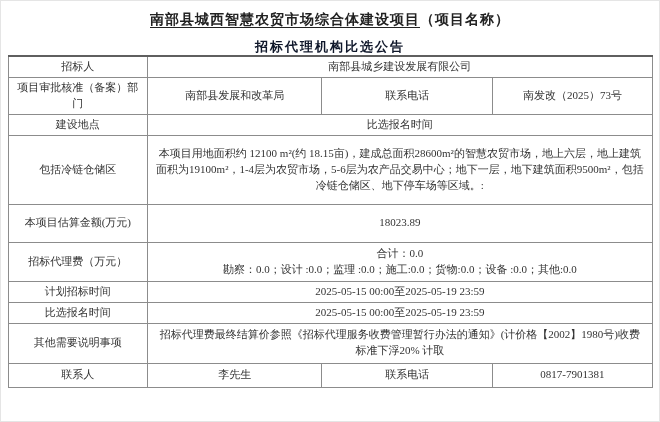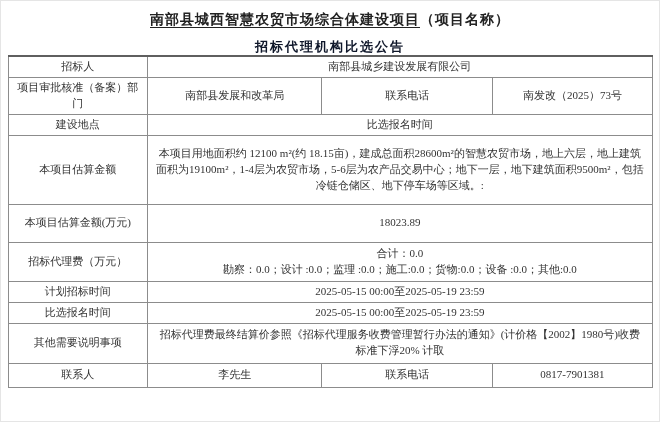--- a/index.html
+++ b/index.html
@@ -118,21 +118,21 @@
         <td>联系电话</td>
         <td>南发改（2025）73号</td>
       </tr>
 
       <tr class="r-sm">
         <td>建设地点</td>
         <td colspan="3">比选报名时间</td>
       </tr>
 
       <tr>
-        <td>本项目估算金额</td>
+        <td>包括冷链仓储区</td>
         <td colspan="3" class="cell-scale-value">本项目用地面积约 12100 m²(约 18.15亩)，建成总面积28600m²的智慧农贸市场，地上六层，地上建筑面积为19100m²，1-4层为农贸市场，5-6层为农产品交易中心；地下一层，地下建筑面积9500m²，包括冷链仓储区、地下停车场等区域。:</td>
       </tr>
 
       <tr>
         <td>本项目估算金额(万元)</td>
         <td colspan="3" class="cell-estimate-value">18023.89</td>
       </tr>
 
 
 

